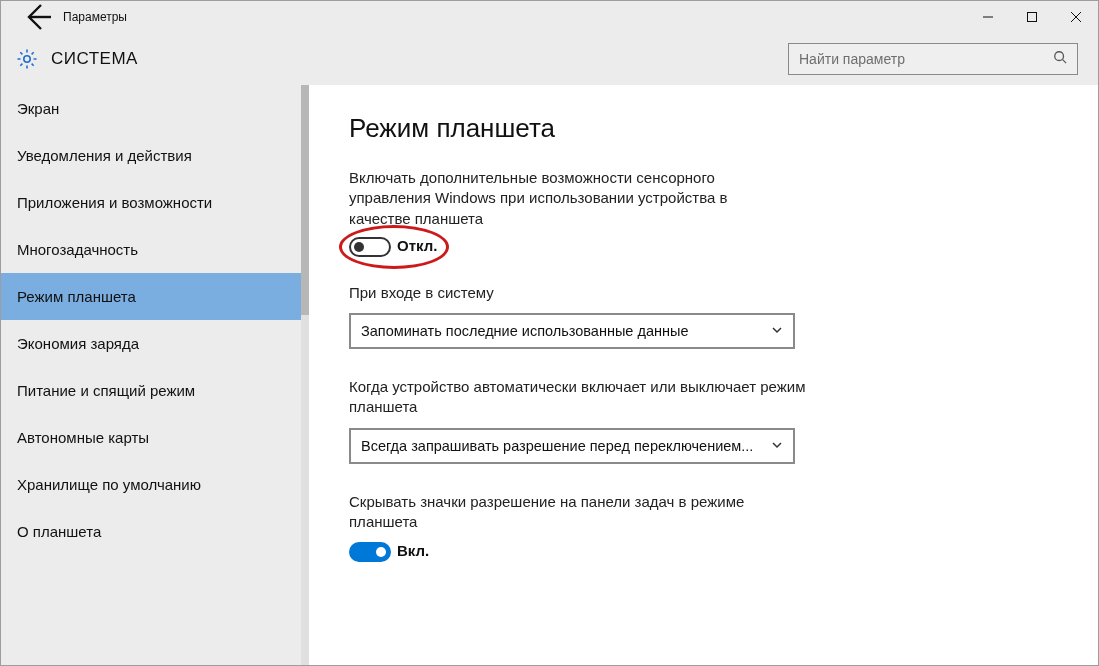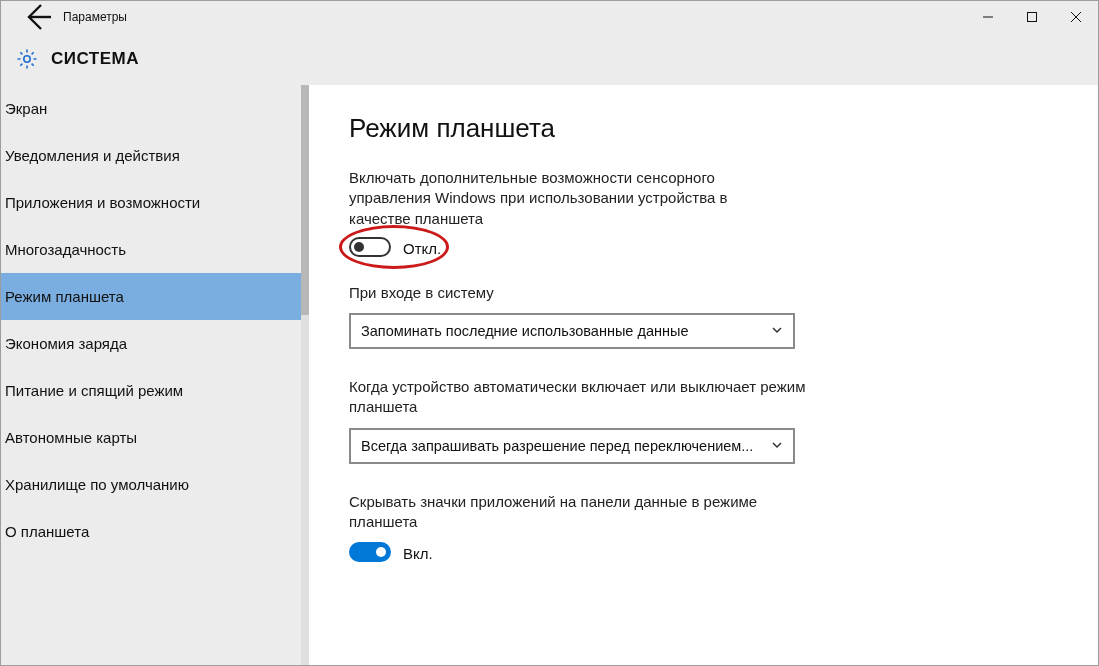--- a/index.html
+++ b/index.html
@@ -11,45 +11,45 @@
   .back-arrow { width: 32px; height: 32px; display: flex; align-items: center; justify-content: center; font-size: 16px; color: #111; cursor: pointer; }
   .titlebar-title { font-size: 12px; margin-left: 10px; color: #111; }
   .wincontrols { position: absolute; right: 0; top: 0; height: 32px; display: flex; }
   .winbtn { width: 44px; height: 32px; display: flex; align-items: center; justify-content: center; font-size: 13px; cursor: pointer; }
   .winbtn svg { width: 12px; height: 12px; stroke: #111; fill: none; stroke-width: 1; }
 
   
   .header-row { height: 52px; display: flex; align-items: center; padding: 0 20px 0 12px; background: #ececec; }
   .gear { width: 28px; height: 28px; display: flex; align-items: center; justify-content: center; margin-right: 10px; }
   .gear svg { width: 24px; height: 24px; stroke: #1f6fd0; fill: none; stroke-width: 1.6; }
-  .header-title { font-size: 17px; font-weight: 700; letter-spacing: 0.5px; color: #111; }
+  .header-title { font-size: 17px; font-weight: 400; letter-spacing: 0.5px; color: #111; }
   .search-wrap { margin-left: auto; }
   .search-box { width: 290px; height: 32px; border: 1px solid #8a8a8a; background: #efefef; display: flex; align-items: center; padding: 0 10px; }
   .search-box input { flex: 1; border: none; background: transparent; outline: none; font-size: 14px; color: #444; }
   .search-box input::placeholder { color: #6e6e6e; }
   .search-icon svg { width: 14px; height: 14px; stroke: #555; fill: none; stroke-width: 1.5; }
 
   
   .body { flex: 1; display: flex; overflow: hidden; background: #ececec; }
 
   
   .sidebar { width: 308px; background: #ececec; position: relative; display: flex; flex-direction: column; }
   .sidebar-items { flex: 1; }
-  .s-item { height: 47px; display: flex; align-items: center; padding-left: 4px; font-size: 15px; color: #111; cursor: pointer; text-align: right; }
+  .s-item { height: 47px; display: flex; align-items: center; padding-left: 16px; font-size: 15px; color: #111; cursor: pointer; text-align: right; }
   .s-item.selected { background: #7aaee0; color: #111; }
   .sidebar-scroll { position: absolute; right: 0; top: 0; width: 8px; height: 100%; background: #e0e0e0; }
   .sidebar-thumb { position: absolute; right: 0; top: 0; width: 8px; height: 230px; background: #b7b7b7; }
 
   
   .content { flex: 1; background: #fff; padding: 28px 40px 0 40px; overflow: hidden; position: relative; }
   .page-title { font-size: 26px; font-weight: 300; color: #111; margin-bottom: 24px; }
   .desc { font-size: 15px; color: #222; max-width: 430px; line-height: 1.35; margin-bottom: 8px; }
   .label { font-size: 15px; color: #222; margin-bottom: 10px; max-width: 460px; line-height: 1.35; }
 
-  .toggle-row { display: flex; align-items: flex-end; gap: 12px; margin-bottom: 26px; position: relative; }
+  .toggle-row { display: flex; align-items: flex-start; gap: 6px; margin-bottom: 26px; position: relative; font-weight: bold; }
   .toggle { width: 42px; height: 20px; border-radius: 10px; border: 2px solid #333; position: relative; background: #fff; cursor: pointer; }
   .toggle .knob { width: 10px; height: 10px; background: #333; border-radius: 50%; position: absolute; top: 3px; left: 3px; }
   .toggle.on { background: #0078d7; border-color: #0078d7; }
   .toggle.on .knob { background: #fff; left: auto; right: 3px; }
   .toggle-label { font-size: 15px; color: #111; }
   .red-circle { position: absolute; width: 110px; height: 44px; border: 3px solid #cc1a1a; border-radius: 50%; left: -10px; top: -12px; pointer-events: none; }
 
   .select { width: 446px; height: 34px; border: 2px solid #8a8a8a; background: #fff; display: flex; align-items: center; padding: 16px 10px; font-size: 14.5px; color: #111; cursor: pointer; margin-bottom: 28px; position: relative; }
   .select .chv { margin-left: auto; }
   .select .chv svg { width: 12px; height: 12px; stroke: #333; fill: none; stroke-width: 1.5; }
@@ -91,20 +91,31 @@
   </div>
 
   <div class="header-row">
     <div class="gear">
       <svg viewBox="0 0 24 24">
           <circle cx="12" cy="12" r="3.2"></circle>
           <path d="M12 2.5v3M12 18.5v3M21.5 12h-3M5.5 12h-3M18.7 5.3l-2.1 2.1M7.4 16.6l-2.1 2.1M18.7 18.7l-2.1-2.1M7.4 7.4 5.3 5.3"></path>
         </svg>
     </div>
     <div class="header-title">СИСТЕМА</div>
+    <div class="search-wrap">
+      <div class="search-box">
+        <input type="text" placeholder="Найти параметр" style="">
+        <span class="search-icon">
+          <svg viewBox="0 0 16 16">
+              <circle cx="7" cy="7" r="5"></circle>
+              <line x1="11" y1="11" x2="15" y2="15"></line>
+            </svg>
+        </span>
+      </div>
+    </div>
   </div>
 
   <div class="body">
 
     <div class="sidebar">
       <div class="sidebar-items" id="sidebar-items">
           <div class="s-item">Экран</div>
           <div class="s-item">Уведомления и действия</div>
           <div class="s-item">Приложения и возможности</div>
           <div class="s-item">Многозадачность</div>
@@ -147,21 +158,21 @@
         <div class="label">Когда устройство автоматически включает или выключает режим планшета</div>
         <div class="select">
           <span class="sel-text">Всегда запрашивать разрешение перед переключением...</span>
           <span class="chv"><svg viewBox="0 0 12 12">
                 <path d="M2 4 L6 8 L10 4"></path>
               </svg></span>
         </div>
       </div>
 
       <div class="group">
-        <div class="label">Скрывать значки приложений на панели данные в режиме планшета</div>
+        <div class="label">Скрывать значки разрешение на панели задач в режиме планшета</div>
         <div class="toggle-row">
           <div class="toggle on">
             <div class="knob"></div>
           </div>
           <div class="toggle-label">Вкл.</div>
         </div>
       </div>
 
     </div>
 

